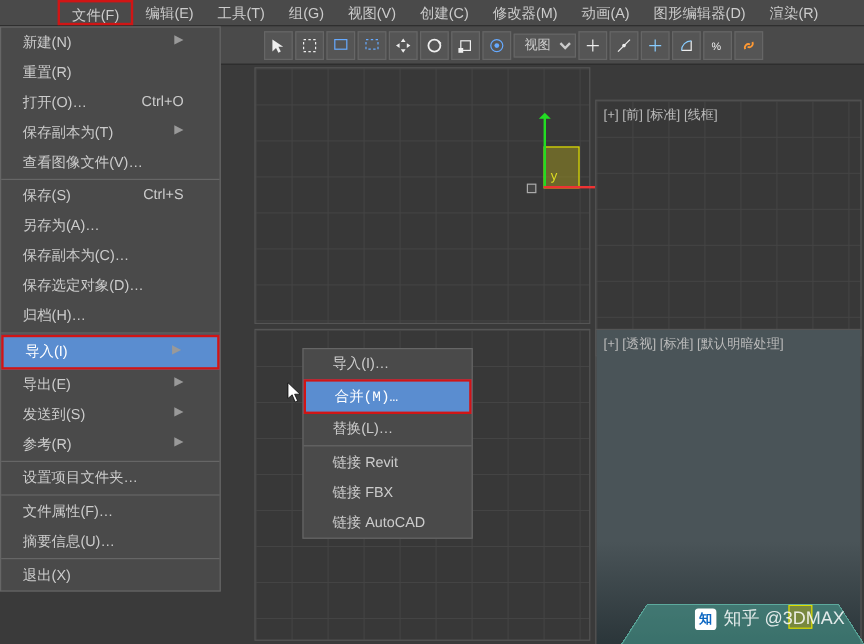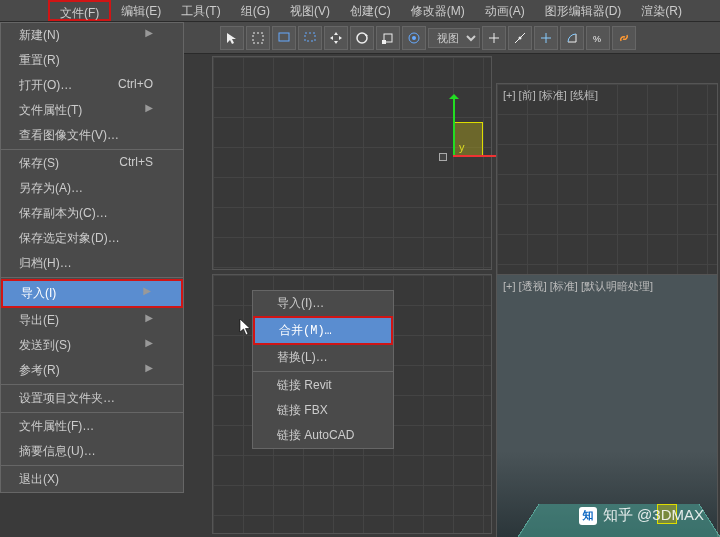--- a/index.html
+++ b/index.html
@@ -177,21 +177,21 @@
       <span class="dd-arrow">▶</span>
     </div>
     <div class="dd-item">
       <span>重置(R)</span>
     </div>
     <div class="dd-item">
       <span>打开(O)…</span>
       <span>Ctrl+O</span>
     </div>
     <div class="dd-item">
-      <span>文件属性(T)</span>
+      <span>保存副本为(T)</span>
       <span class="dd-arrow">▶</span>
     </div>
     <div class="dd-item">
       <span>查看图像文件(V)…</span>
     </div>
     <div class="dd-sep"></div>
     <div class="dd-item">
       <span>保存(S)</span>
       <span>Ctrl+S</span>
     </div>

